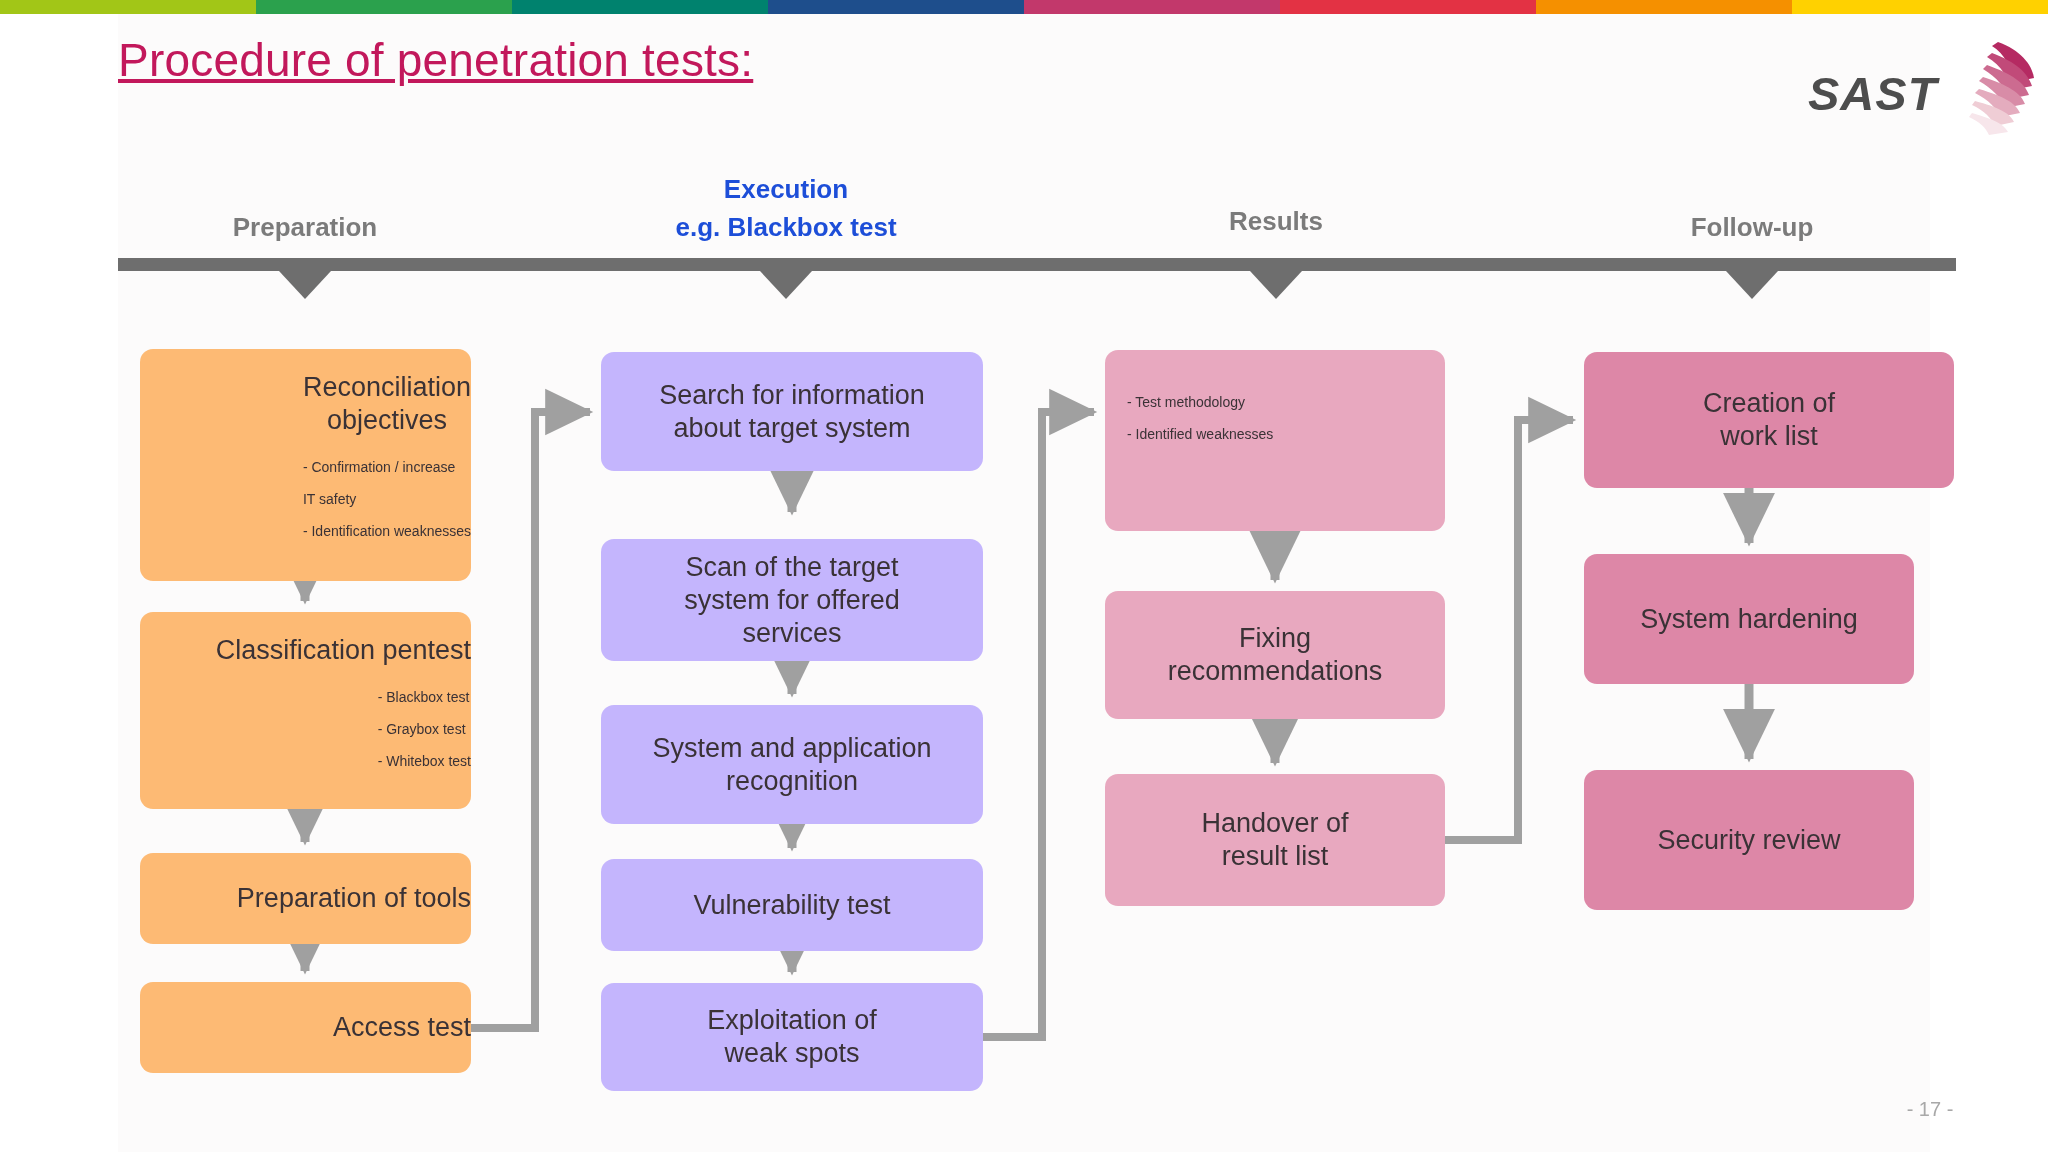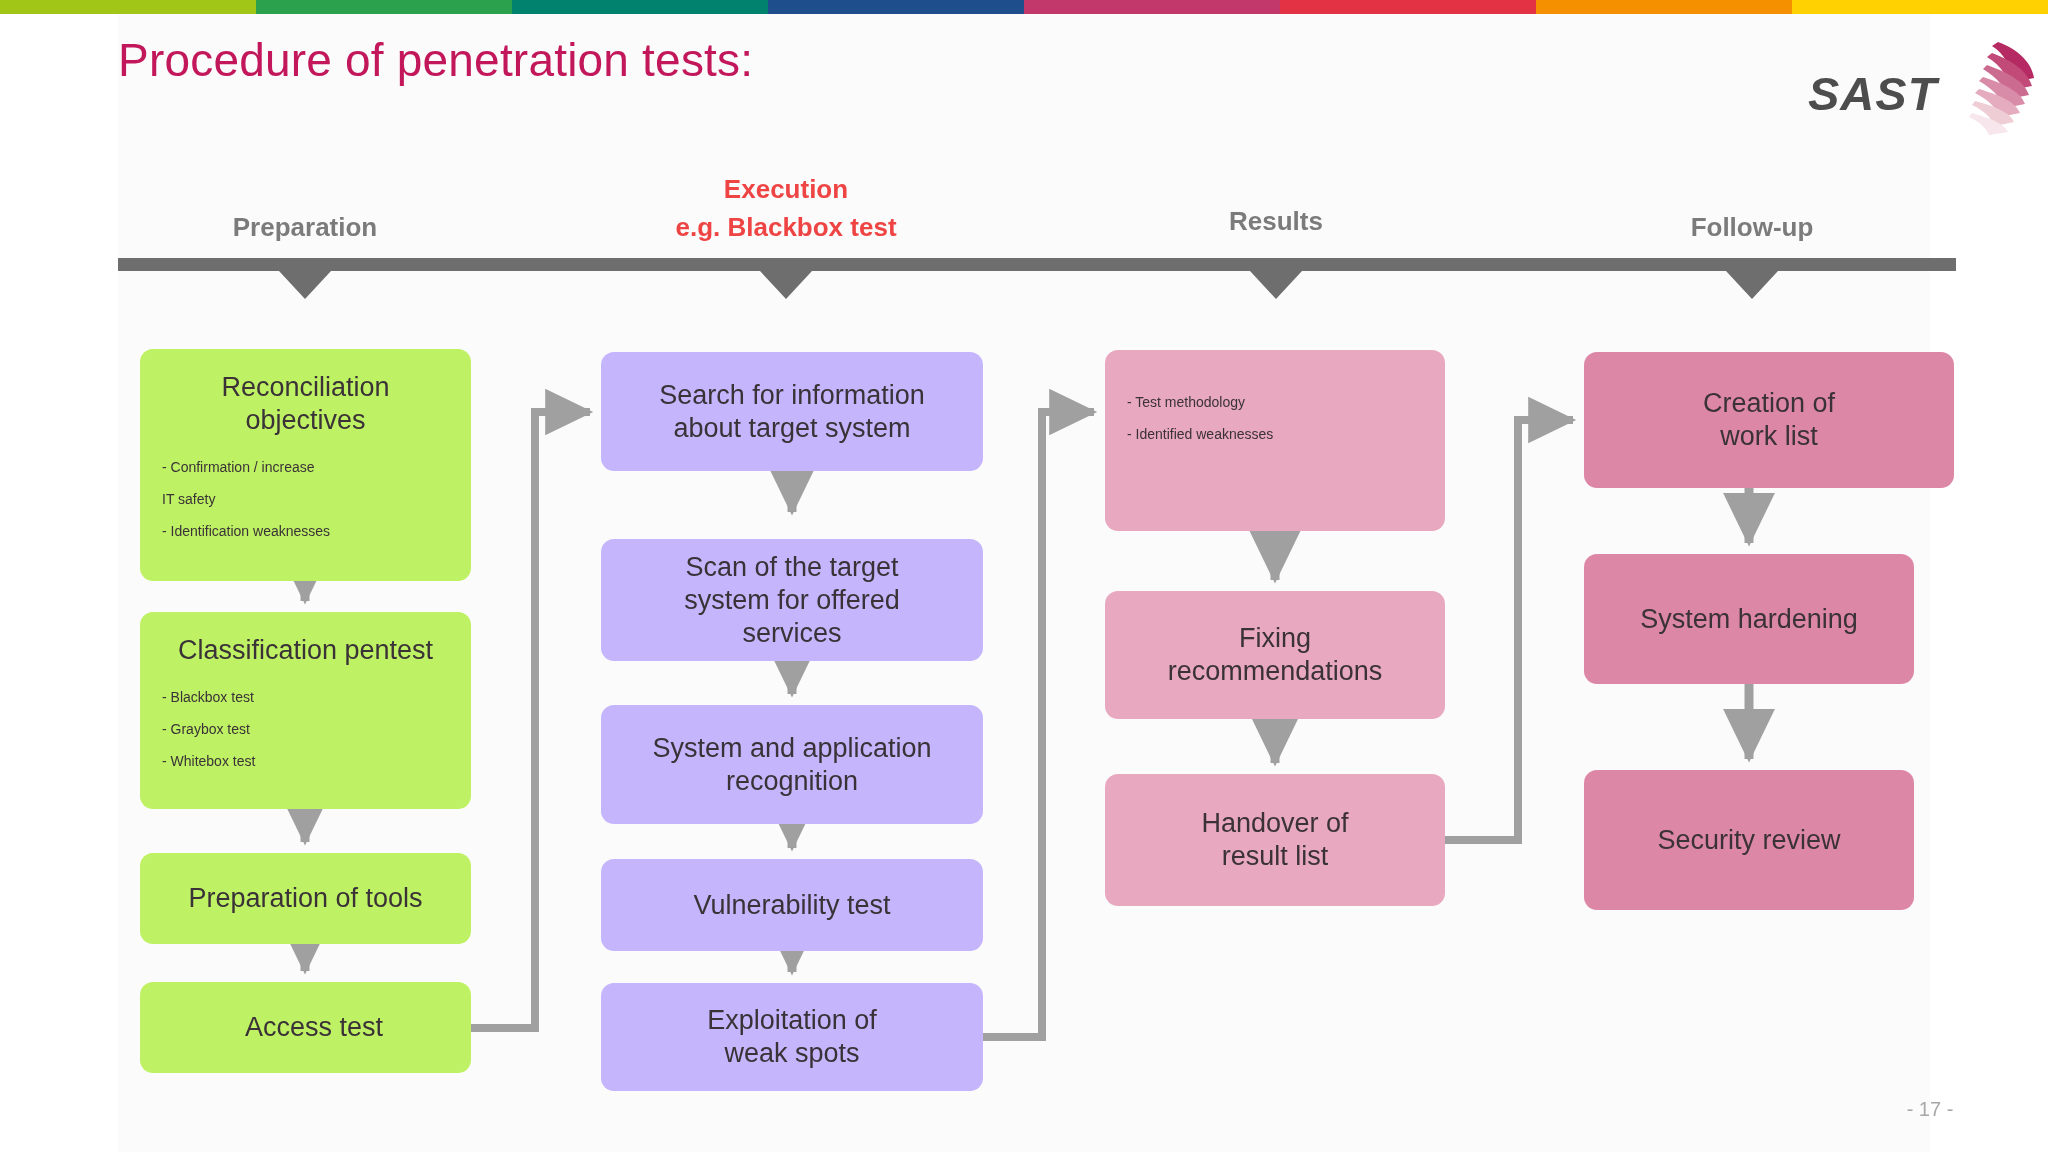--- a/index.html
+++ b/index.html
@@ -27,20 +27,21 @@
     background:#fcfbfb;
   }
 
   
   #title{
     position:absolute;left:118px;top:32px;
     font-size:46px;line-height:56px;
     color:#c2185b;
     letter-spacing:.2px;
     white-space:nowrap;
+    text-decoration:underline;
   }
 
   
   #logo{
     position:absolute;left:1800px;top:40px;width:232px;height:108px;
   }
   #logo-text{
     position:absolute;left:8px;top:26px;
     font-size:47px;font-weight:bold;letter-spacing:1px;
     color:#4d4d4d;
@@ -83,21 +84,21 @@
     color:#3a3236;
   }
   .node .nd-bullets{
     margin-top:14px;
     padding-left:22px;
     font-size:14px;line-height:32px;
     white-space:pre-line;
     color:#3a3236;
   }
   .node.has-bullets{justify-content:flex-start;padding-top:22px;}
-  .tone-1{background:#bef264;}
+  .tone-1{background:#fdba74;align-items:flex-end;}
   .tone-2{background:#c4b5fd;}
   .tone-3{background:#e8a8bf;}
   .tone-4{background:#dd87a7;}
 
   
   #wires{
     position:absolute;left:0;top:0;width:2048px;height:1152px;
     pointer-events:none;
   }
 
@@ -145,21 +146,21 @@
 
   <div id="timeline-bar"></div>
   <div id="timeline-arrows">
       <div class="tl-arrow" style="left: 279px; border-top-color: rgb(110, 110, 110);"></div>
       <div class="tl-arrow" style="left: 760px; border-top-color: rgb(110, 110, 110);"></div>
       <div class="tl-arrow" style="left: 1250px; border-top-color: rgb(110, 110, 110);"></div>
       <div class="tl-arrow" style="left: 1726px; border-top-color: rgb(110, 110, 110);"></div>
     </div>
   <div id="phase-labels">
       <div class="phase-label" style="left: 305px; top: 208px; color: rgb(123, 123, 123);">Preparation</div>
-      <div class="phase-label" style="left: 786px; top: 170px; color: #ef4444;">Execution
+      <div class="phase-label" style="left: 786px; top: 170px; color: #1d4ed8;">Execution
 e.g. Blackbox test</div>
       <div class="phase-label" style="left: 1276px; top: 202px; color: rgb(123, 123, 123);">Results</div>
       <div class="phase-label" style="left: 1752px; top: 208px; color: rgb(123, 123, 123);">Follow-up</div>
     </div>
 
   <svg id="wires">
     <defs>
       <marker id="ah" markerWidth="7" markerHeight="7" refX="5.6" refY="3.5" orient="auto" markerUnits="strokeWidth">
         <path d="M0,0.6 L6,3.5 L0,6.4 z" fill="#a0a0a0"></path>
       </marker>

